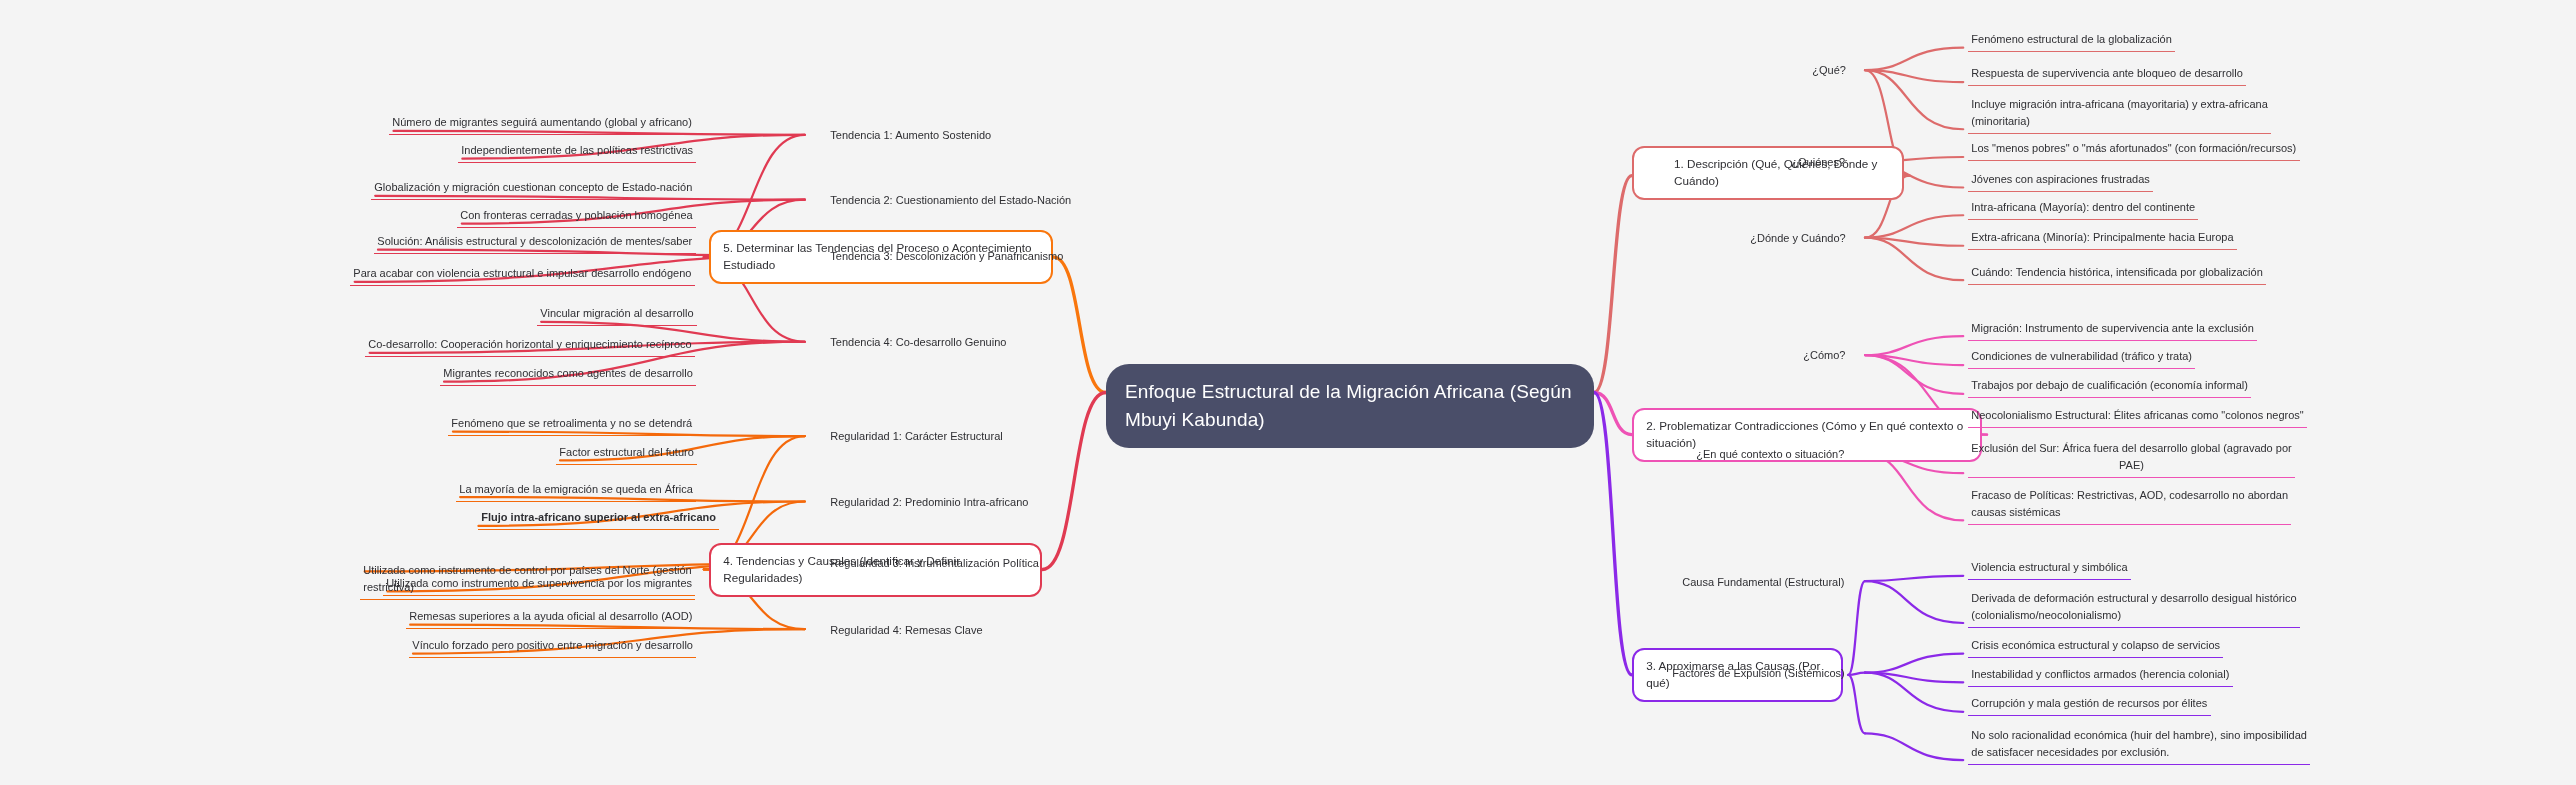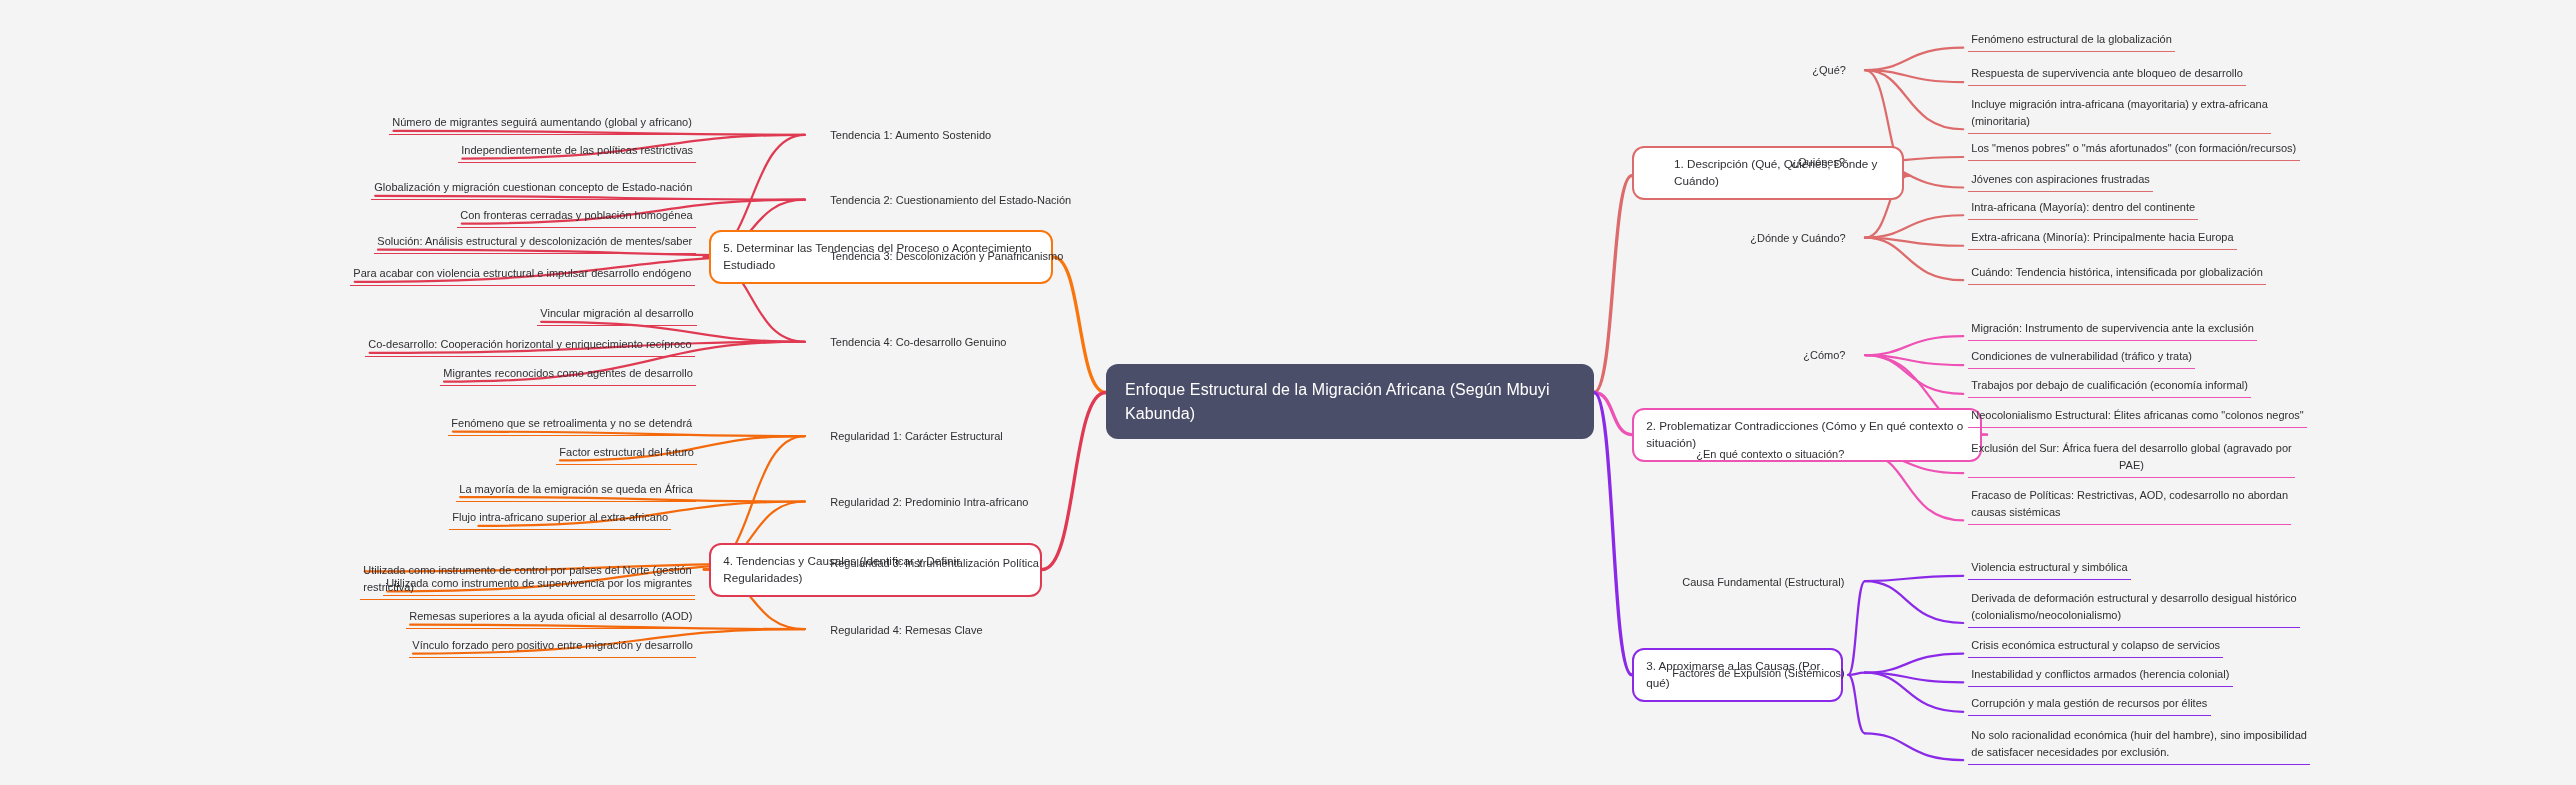--- a/index.html
+++ b/index.html
@@ -23,23 +23,23 @@
   }
   .node {
     position: absolute;
     display: flex;
     align-items: center;
   }
   
   .root {
     background: #4a4e69;
     color: #ffffff;
-    border-radius: 12px;
+    border-radius: 23px;
     padding: 14.4px 19px;
-    font-size: 16px;
+    font-size: 19px;
     line-height: 1.45;
     letter-spacing: 0.1px;
   }
   
   .lvl1 {
     background: #ffffff;
     border-radius: 12.2px;
     padding: 7.8px 12.2px;
     font-size: 11.7px;
     line-height: 1.45;
@@ -183,21 +183,21 @@
       <div class="node leaf underlined" style="border-bottom-color: rgb(224, 58, 82); max-width: 583px; top: 335px; left: 365px;">Co-desarrollo: Cooperación horizontal y enriquecimiento recíproco</div>
       <div class="node leaf underlined" style="border-bottom-color: rgb(224, 58, 82); max-width: 583px; top: 364px; left: 440px;">Migrantes reconocidos como agentes de desarrollo</div>
       <div class="node lvl1" style="left: 709px; top: 543px; max-width: 333px; border-color: rgb(224, 58, 82);">
         <span>4. Tendencias y Causales (Identificar y Definir Regularidades)</span>
       </div>
       <div class="node leaf plain" style="top: 427px; left: 827px;">Regularidad 1: Carácter Estructural</div>
       <div class="node leaf underlined" style="border-bottom-color: rgb(244, 105, 11); max-width: 583px; top: 414px; left: 448px;">Fenómeno que se retroalimenta y no se detendrá</div>
       <div class="node leaf underlined" style="border-bottom-color: rgb(244, 105, 11); max-width: 583px; top: 443px; left: 556px;">Factor estructural del futuro</div>
       <div class="node leaf plain" style="top: 493px; left: 827px;">Regularidad 2: Predominio Intra-africano</div>
       <div class="node leaf underlined" style="border-bottom-color: rgb(244, 105, 11); max-width: 583px; top: 480px; left: 456px;">La mayoría de la emigración se queda en África</div>
-      <div class="node leaf underlined" style="border-bottom-color: rgb(244, 105, 11); max-width: 583px; top: 508px; left: 449px;">Flujo intra-africano superior al extra-africano</div>
+      <div class="node leaf underlined" style="border-bottom-color: rgb(244, 105, 11); max-width: 583px; top: 508px; left: 478px; font-weight: bold;">Flujo intra-africano superior al extra-africano</div>
       <div class="node leaf plain" style="top: 554px; left: 827px;">Regularidad 3: Instrumentalización Política</div>
       <div class="node leaf underlined" style="border-bottom-color: rgb(244, 105, 11); max-width: 583px; top: 561px; left: 360px;">Utilizada como instrumento de control por países del Norte (gestión
 restrictiva)</div>
       <div class="node leaf underlined" style="border-bottom-color: rgb(244, 105, 11); max-width: 583px; top: 574px; left: 383px;">Utilizada como instrumento de supervivencia por los migrantes</div>
       <div class="node leaf plain" style="top: 621px; left: 827px;">Regularidad 4: Remesas Clave</div>
       <div class="node leaf underlined" style="border-bottom-color: rgb(244, 105, 11); max-width: 583px; top: 607px; left: 406px;">Remesas superiores a la ayuda oficial al desarrollo (AOD)</div>
       <div class="node leaf underlined" style="border-bottom-color: rgb(244, 105, 11); max-width: 583px; top: 636px; left: 409px;">Vínculo forzado pero positivo entre migración y desarrollo</div>
     </div>
 </div>
 

